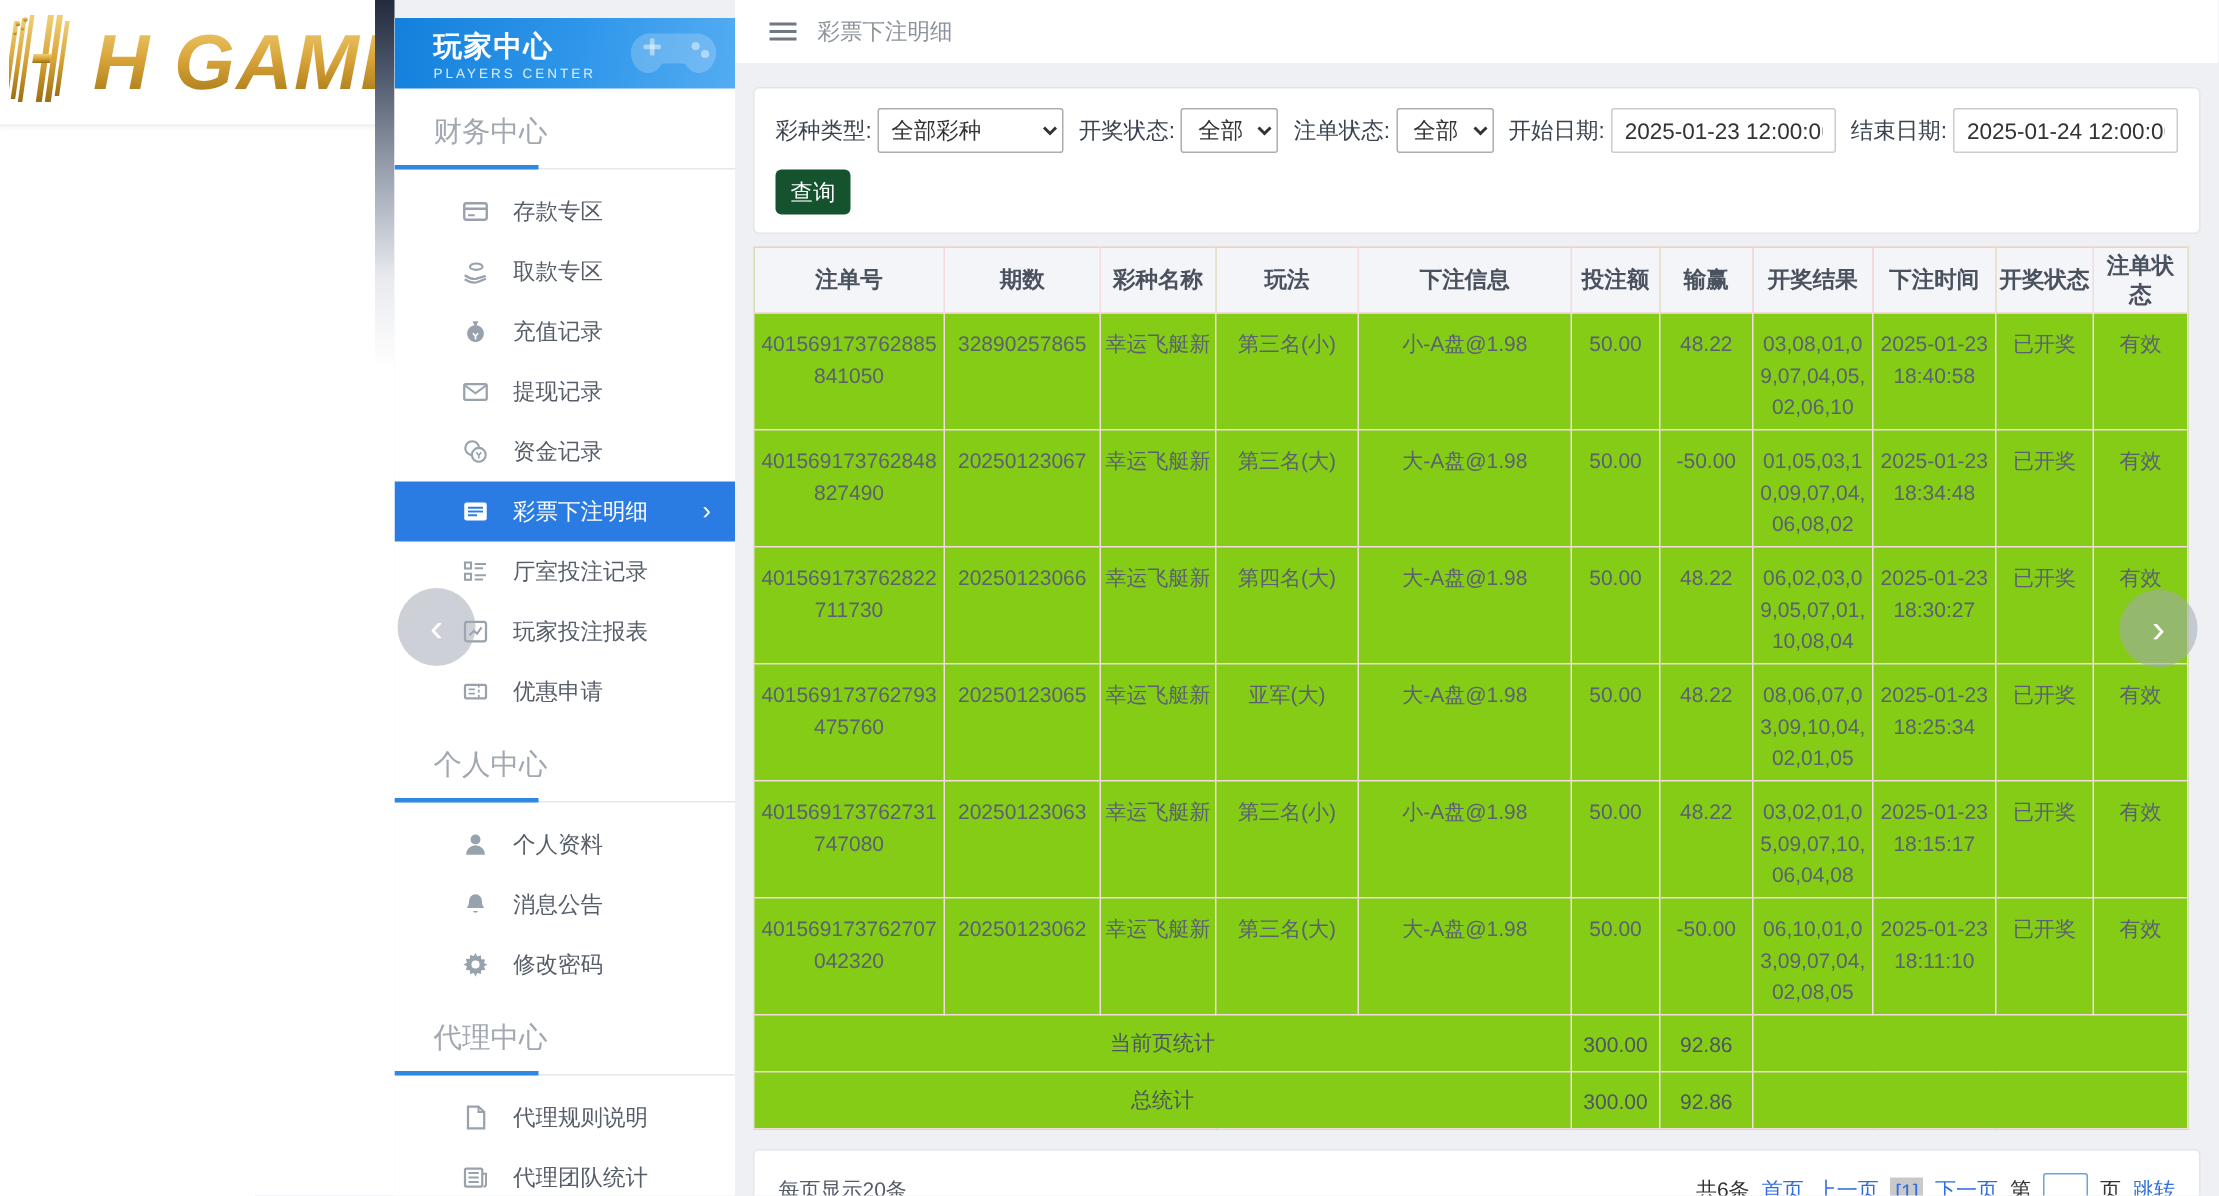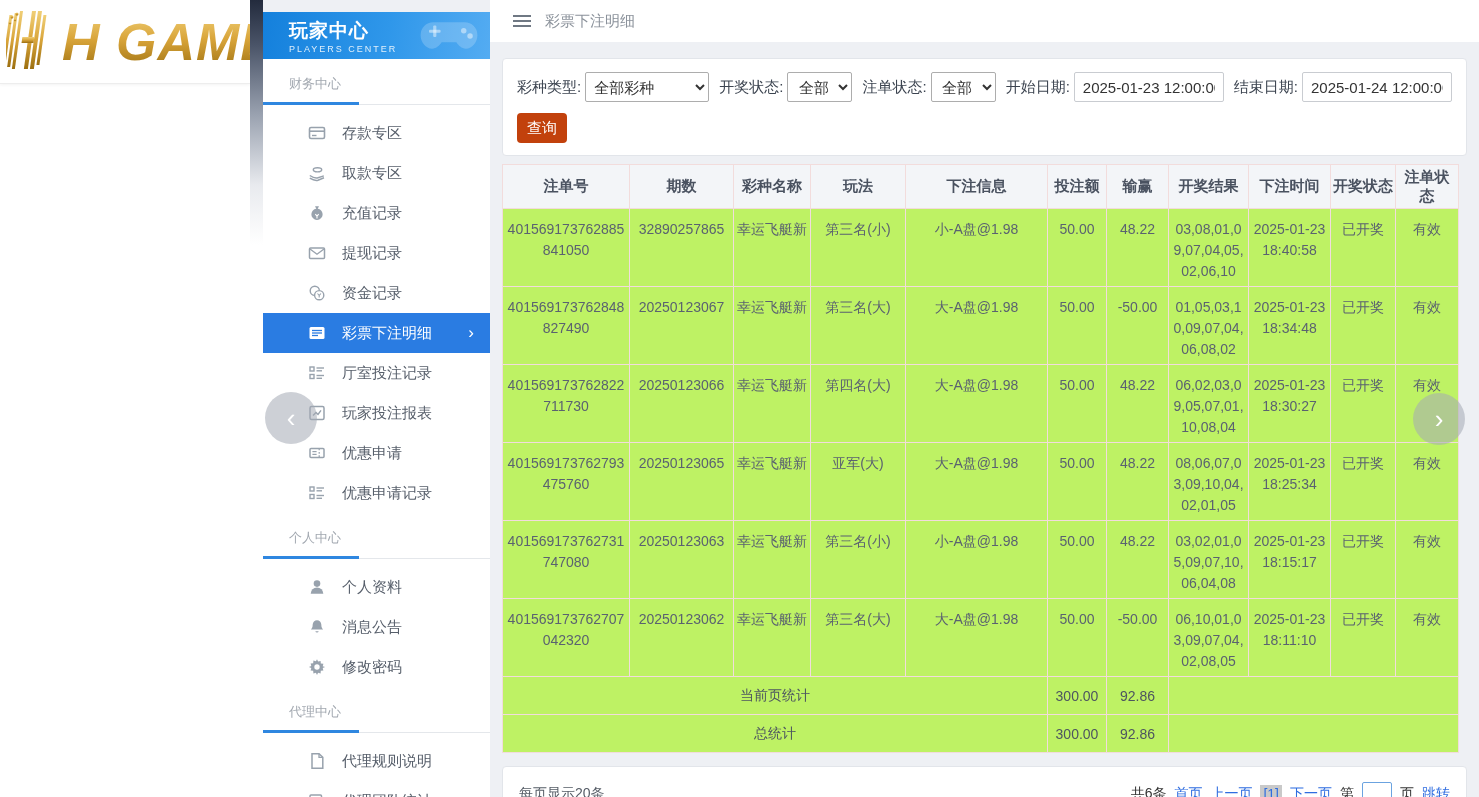--- a/index.html
+++ b/index.html
@@ -19,21 +19,21 @@
                 background:linear-gradient(180deg,#232b3d 0px,#4a5468 45px,#9aa2b0 115px,#e8eaee 185px,#ffffff 245px); }
 
   
   .sidebar { position:absolute; left:263px; top:0; width:227px; height:797px; background:#fff; overflow:hidden;margin-top:12px; }
   .side-header { height:47px; background:linear-gradient(100deg,#1480dc 0%,#2f97ea 55%,#54acf2 100%);
                  color:#fff; padding:6px 0 0 26px; position:relative; }
   .side-header .t1 { font-size:19px; font-weight:bold; letter-spacing:1px; }
   .side-header .t2 { font-size:9px; letter-spacing:2px; opacity:.85; }
   .side-header .pad-icon { position:absolute; right:8px; top:4px; }
 
-  .section-title { font-size:13px; color:#a2a8b0; padding:16px 0 0 26px; }
+  .section-title { font-size:19px; color:#a2a8b0; padding:16px 0 0 26px; }
   .section-rule { margin-top:9px; border-bottom:1px solid #e4e7eb; position:relative; height:3px; }
   .section-rule .blue { position:absolute; left:0; bottom:-1px; width:96px; height:3px; background:#2f87e0; }
 
   .menu-item { height:40px; display:flex; align-items:center; cursor:pointer; }
   .menu-item .mi-icon { margin-left:45px; width:18px; height:18px; flex:0 0 18px; }
   .menu-item .mi-icon svg { width:18px; height:18px; display:block; }
   .menu-item .mi-label { margin-left:16px; font-size:15px; color:#565e6a; }
   .menu-item.active { background:#2a7ce2; }
   .menu-item.active .mi-label { color:#fff; }
   .menu-item.active .mi-chevron { margin-left:auto; margin-right:16px; color:#fff; font-size:17px; }
@@ -48,26 +48,26 @@
   .filter-panel { margin:16px 12px 0 12px; background:#fff; border:1px solid #e2e5ea; border-radius:4px;
                   padding:13px 14px 12px 14px; }
   .filter-row { display:flex; align-items:center; flex-wrap:nowrap; font-size:15px; color:#3c4450; }
   .filter-row label { margin-right:4px; white-space:nowrap; }
   .filter-row .gap { width:10px; flex:0 0 10px; }
   select { height:30px; border:1px solid #adadad; border-radius:2px; background:#fff; font-size:15px; color:#333;
            padding:0 4px; font-family:inherit; }
   .sel-wide { width:126px; } .sel-small { width:66px;text-align:center; }
   .date-input { height:30px; width:150px; border:1px solid #c9ccd1; border-radius:2px; font-size:15px; color:#333;
                 padding:0 8px; font-family:inherit; }
-  .search-btn { margin-top:11px; width:50px; height:30px; background:#c2410c; color:#fff; border:none; border-radius:4px;
+  .search-btn { margin-top:11px; width:50px; height:30px; background:#14532d; color:#fff; border:none; border-radius:4px;
                 font-size:15px; cursor:pointer; font-family:inherit; }
 
   
   .table-wrap { margin:8px 12px 0 12px; }
-  table { border-collapse:collapse; table-layout:fixed; width:956px; background:#bef264; }
+  table { border-collapse:collapse; table-layout:fixed; width:956px; background:#84cc16; }
   th { background:#f3f5f8; font-size:15px; font-weight:bold; color:#4a5260; height:44px; padding:2px; }
   td { font-size:14px; color:#5a6270; text-align:center; }
   th, td { border:1px solid #f2dcdc; }
   table { border:1px solid #e6e9ed; }
   tr.data-row td { height:76px; vertical-align:top; padding:10px 3px 4px 3px; line-height:1.5; }
   td.brk { word-break:break-all; }
   tr.summary-row td { height:38px; vertical-align:middle; font-size:14px; color:#4d5560; }
 
   
   .pager-panel { margin:13px 12px 0 12px; background:#fff; border:1px solid #e2e5ea; border-radius:4px;
@@ -226,33 +226,20 @@
         <div class="menu-item">
           <span class="mi-icon">
             <svg view#ffffffox="0 0 18 18">
               <rect x="2" y="4.5" width="14" height="9" rx="1" fill="none" stroke="#98a2ad" stroke-width="1.5"></rect>
               <line x1="11.2" y1="4.5" x2="11.2" y2="13.5" stroke="#98a2ad" stroke-width="1.2" stroke-dasharray="1.8 1.6"></line>
               <line x1="4.4" y1="7.6" x2="8.6" y2="7.6" stroke="#98a2ad" stroke-width="1.2"></line>
               <line x1="4.4" y1="10.4" x2="8.6" y2="10.4" stroke="#98a2ad" stroke-width="1.2"></line>
             </svg>
           </span>
           <span class="mi-label">优惠申请</span>
-        </div>
-        <div class="menu-item">
-          <span class="mi-icon">
-            <svg view#ffffffox="0 0 18 18">
-              <rect x="2" y="3" width="4" height="4" fill="none" stroke="#98a2ad" stroke-width="1.4"></rect>
-              <rect x="2" y="10.5" width="4" height="4" fill="none" stroke="#98a2ad" stroke-width="1.4"></rect>
-              <line x1="8.5" y1="4" x2="16" y2="4" stroke="#98a2ad" stroke-width="1.4"></line>
-              <line x1="8.5" y1="6.8" x2="14" y2="6.8" stroke="#98a2ad" stroke-width="1.4"></line>
-              <line x1="8.5" y1="11.5" x2="16" y2="11.5" stroke="#98a2ad" stroke-width="1.4"></line>
-              <line x1="8.5" y1="14.3" x2="14" y2="14.3" stroke="#98a2ad" stroke-width="1.4"></line>
-            </svg>
-          </span>
-          <span class="mi-label">优惠申请记录</span>
         </div>
       </div>
       <div class="section-title">个人中心</div>
       <div class="section-rule">
         <div class="blue"></div>
       </div>
       <div style="padding-top:8px;">
         <div class="menu-item">
           <span class="mi-icon">
             <svg view#ffffffox="0 0 18 18">

